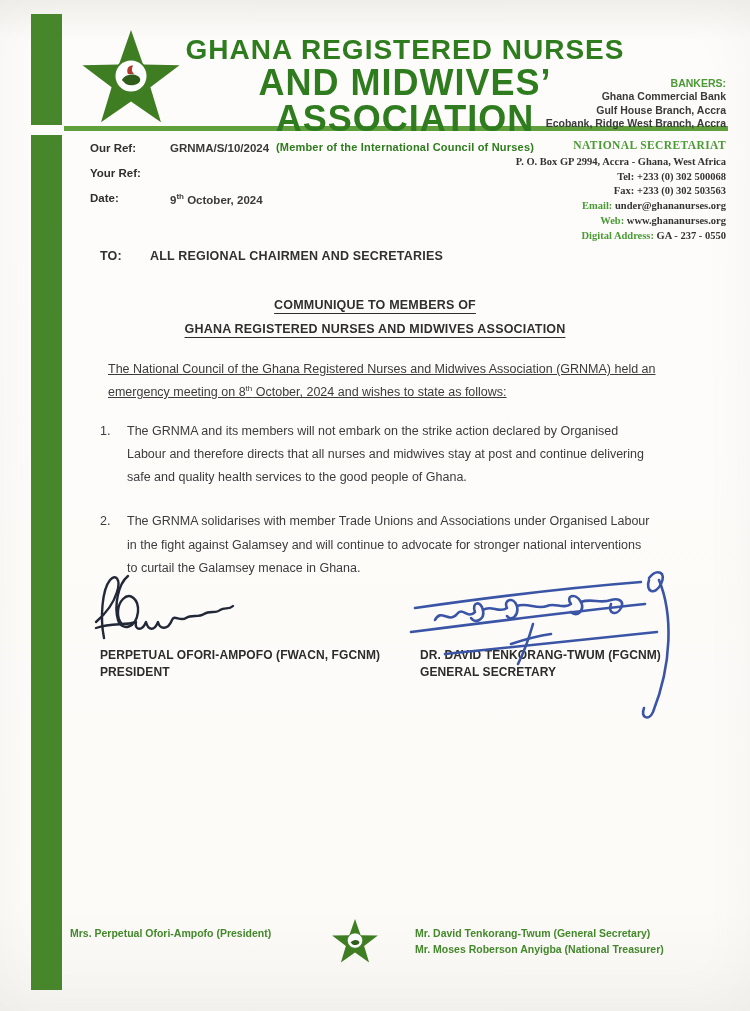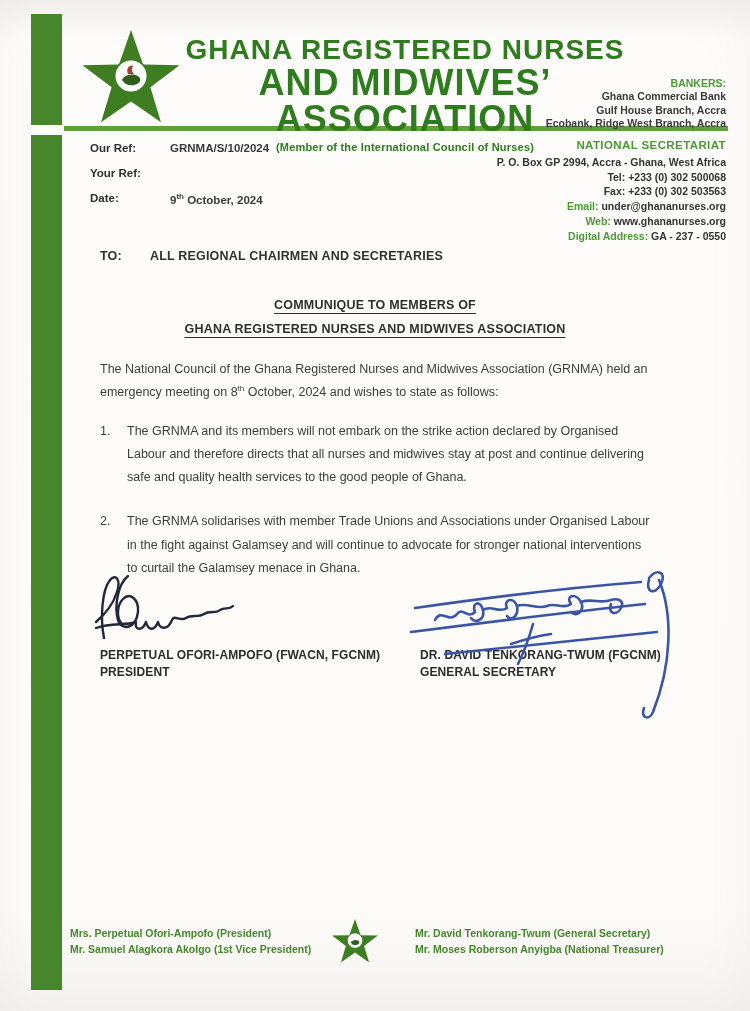--- a/index.html
+++ b/index.html
@@ -25,29 +25,29 @@
   .sub{font-size:11px;font-weight:bold;margin-top:3px;letter-spacing:.2px;}
   .bankers{position:absolute;right:24px;top:77px;text-align:right;font-size:10.5px;font-weight:bold;line-height:1.28;color:#3a3a3a;margin-left:20px;}
   .bankers .lbl{color:#4a9a35;}
   
   .refs{position:absolute;left:90px;top:142px;width:300px;font-size:11.5px;color:#2f2f2f;}
   .refrow{display:flex;margin-bottom:13px;}
   .reflabel{font-weight:bold;width:80px;flex:0 0 80px;}
   .refval{font-weight:bold;color:#3a3a3a;}
   sup{font-size:8px;}
   
-  .sec{position:absolute;right:24px;top:137px;text-align:right;font-size:10.5px;font-weight:bold;line-height:1.4;color:#333;}
+  .sec{position:absolute;right:24px;top:137px;text-align:right;font-size:10.5px;font-weight:bold;line-height:1.4;color:#333;font-family:Liberation Serif, serif;}
   .sec .title{font-size:11.5px;color:#4a9a35;letter-spacing:.4px;margin-bottom:2px;}
   .sec .g{color:#4a9a35;}
   
   .toline{position:absolute;left:100px;top:249px;font-size:12.5px;font-weight:bold;color:#303030;letter-spacing:.2px;}
   .toline .tolabel{margin-right:28px;}
   .heads{position:absolute;left:75px;top:298px;width:600px;text-align:center;font-size:12.5px;font-weight:bold;color:#2f2f2f;letter-spacing:.2px;}
   .heads div{text-decoration:underline;text-underline-offset:4px;text-decoration-thickness:1.3px;margin-bottom:10px;}
-  .intro{position:absolute;left:100px;top:358px;width:548px;font-size:12.5px;line-height:1.85;color:#3c3c3c;}
+  .intro{position:absolute;left:108px;top:358px;width:548px;font-size:12.5px;line-height:1.85;color:#3c3c3c;text-decoration:underline;}
   .items{position:absolute;left:100px;top:420px;width:552px;font-size:12.5px;color:#3c3c3c;}
   .item{display:flex;margin-bottom:21px;}
   .inum{flex:0 0 27px;line-height:1.85;}
   .itext{flex:1;line-height:1.85;}
   
   .sig-left{position:absolute;left:88px;top:572px;width:158px;height:74px;}
   .sig-right{position:absolute;left:405px;top:566px;width:285px;height:160px;z-index:3;}
   .signer{position:absolute;font-size:12px;font-weight:bold;color:#2c2c2c;line-height:1.45;letter-spacing:.1px;}
   .signer.l{left:100px;top:647px;}
   .signer.r{left:420px;top:647px;}
@@ -159,21 +159,20 @@
     <div>PERPETUAL OFORI-AMPOFO (FWACN, FGCNM)</div>
     <div>PRESIDENT</div>
   </div>
   <div class="signer r">
     <div>DR. DAVID TENKORANG-TWUM (FGCNM)</div>
     <div>GENERAL SECRETARY</div>
   </div>
 
   <div class="foot l">
     <div>Mrs. Perpetual Ofori-Ampofo (President)</div>
-    <div>Mr. Samuel Alagkora Akolgo (1st Vice President)</div>
   </div>
 
   <svg class="footstar" viewBox="0 0 100 100">
     <polygon points="50,2 61.8,35.8 97.6,36.6 69,58.2 79.4,92.5 50,72 20.6,92.5 31,58.2 2.4,36.6 38.2,35.8" fill="#3f7d22"></polygon>
     <circle cx="50" cy="47" r="16" fill="#ffffff" stroke="#3f7d22" stroke-width="1.6"></circle>
     <path d="M41,51 C45,44 57,44 59,50 C60,55 51,58 45,55 Z" fill="#2f5d1c"></path>
   </svg>
 
   <div class="foot r">
     <div>Mr. David Tenkorang-Twum (General Secretary)</div>

